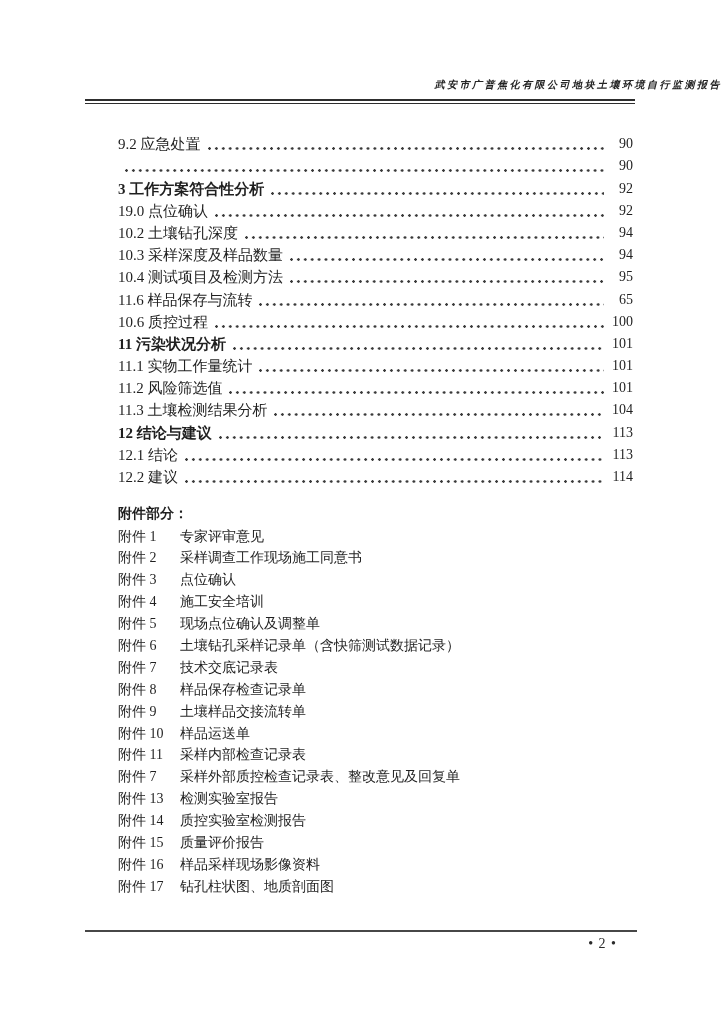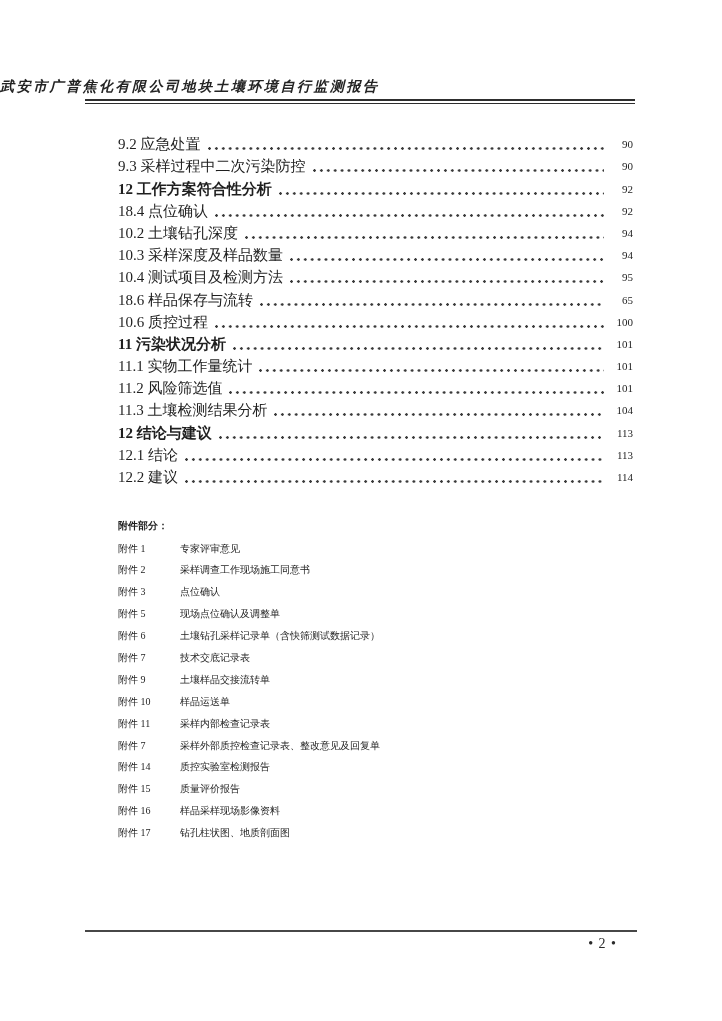--- a/index.html
+++ b/index.html
@@ -12,22 +12,22 @@
     font-family: "Liberation Serif", "DejaVu Serif", serif;
     color: #1f1f1f;
   }
 
   
   .header-title {
     position: absolute;
     top: 78px;
     left: 0;
     right: 0;
-    text-align: left;
-    font-size: 14px;
+    text-align: right;
+    font-size: 10px;
     font-weight: 600;
     font-style: italic;
     letter-spacing: 2.5px;
     color: #242424;
     white-space: nowrap;
   }
   .header-rule {
     position: absolute;
     top: 99px;
     left: 85px;
@@ -58,33 +58,32 @@
     height: 3px;
     margin: 0 3px 4px 7px;
     background-image: radial-gradient(circle at 1.5px 1.5px, #3a3a3a 1.15px, rgba(0,0,0,0) 1.5px);
     background-size: 6.9px 3px;
     background-repeat: repeat-x;
   }
   .toc-page {
     white-space: nowrap;
     min-width: 26px;
     text-align: right;
-    font-size: 11px;
+    font-size: 14px;
     font-weight: 400;
   }
   .toc-row.chapter .toc-page { font-weight: 400; }
 
   
   .attachments {
     position: absolute;
     top: 503px;
     left: 118px;
     width: 520px;
-    font-size: 10px;
-    margin-top: 12px;
+    font-size: 14px;
   }
   .att-heading {
     font-weight: 700;
     line-height: 22.5px;
     height: 22.5px;
   }
   .att-row {
     line-height: 21.9px;
     height: 21.9px;
     white-space: nowrap;
@@ -121,51 +120,50 @@
   <div class="header-title">武安市广普焦化有限公司地块土壤环境自行监测报告</div>
   <div class="header-rule"></div>
 
   <div class="toc">
     <div class="toc-row">
         <span class="toc-label">9.2 应急处置</span>
         <span class="leader"></span>
         <span class="toc-page">90</span>
       </div>
     <div class="toc-row">
-        <span class="toc-label">9.3 采样过程中二次污染防控</span>
         <span class="leader"></span>
         <span class="toc-page">90</span>
       </div>
     <div class="toc-row chapter">
-        <span class="toc-label">12 工作方案符合性分析</span>
+        <span class="toc-label">3 工作方案符合性分析</span>
         <span class="leader"></span>
         <span class="toc-page">92</span>
       </div>
     <div class="toc-row">
-        <span class="toc-label">18.4 点位确认</span>
+        <span class="toc-label">19.0 点位确认</span>
         <span class="leader"></span>
         <span class="toc-page">92</span>
       </div>
     <div class="toc-row">
         <span class="toc-label">10.2 土壤钻孔深度</span>
         <span class="leader"></span>
         <span class="toc-page">94</span>
       </div>
     <div class="toc-row">
         <span class="toc-label">10.3 采样深度及样品数量</span>
         <span class="leader"></span>
         <span class="toc-page">94</span>
       </div>
     <div class="toc-row">
         <span class="toc-label">10.4 测试项目及检测方法</span>
         <span class="leader"></span>
         <span class="toc-page">95</span>
       </div>
     <div class="toc-row">
-        <span class="toc-label">18.6 样品保存与流转</span>
+        <span class="toc-label">11.6 样品保存与流转</span>
         <span class="leader"></span>
         <span class="toc-page">65</span>
       </div>
     <div class="toc-row">
         <span class="toc-label">10.6 质控过程</span>
         <span class="leader"></span>
         <span class="toc-page">100</span>
       </div>
     <div class="toc-row chapter">
         <span class="toc-label">11 污染状况分析</span>
@@ -202,27 +200,30 @@
         <span class="leader"></span>
         <span class="toc-page">114</span>
       </div>
   </div>
 
   <div class="attachments">
     <div class="att-heading">附件部分：</div>
     <div class="att-row"><span class="att-label">附件 1</span><span class="att-title">专家评审意见</span></div>
     <div class="att-row"><span class="att-label">附件 2</span><span class="att-title">采样调查工作现场施工同意书</span></div>
     <div class="att-row"><span class="att-label">附件 3</span><span class="att-title">点位确认</span></div>
+    <div class="att-row"><span class="att-label">附件 4</span><span class="att-title">施工安全培训</span></div>
     <div class="att-row"><span class="att-label">附件 5</span><span class="att-title">现场点位确认及调整单</span></div>
     <div class="att-row"><span class="att-label">附件 6</span><span class="att-title">土壤钻孔采样记录单（含快筛测试数据记录）</span></div>
     <div class="att-row"><span class="att-label">附件 7</span><span class="att-title">技术交底记录表</span></div>
+    <div class="att-row"><span class="att-label">附件 8</span><span class="att-title">样品保存检查记录单</span></div>
     <div class="att-row"><span class="att-label">附件 9</span><span class="att-title">土壤样品交接流转单</span></div>
     <div class="att-row"><span class="att-label">附件 10</span><span class="att-title">样品运送单</span></div>
     <div class="att-row"><span class="att-label">附件 11</span><span class="att-title">采样内部检查记录表</span></div>
     <div class="att-row"><span class="att-label">附件 7</span><span class="att-title">采样外部质控检查记录表、整改意见及回复单</span></div>
+    <div class="att-row"><span class="att-label">附件 13</span><span class="att-title">检测实验室报告</span></div>
     <div class="att-row"><span class="att-label">附件 14</span><span class="att-title">质控实验室检测报告</span></div>
     <div class="att-row"><span class="att-label">附件 15</span><span class="att-title">质量评价报告</span></div>
     <div class="att-row"><span class="att-label">附件 16</span><span class="att-title">样品采样现场影像资料</span></div>
     <div class="att-row"><span class="att-label">附件 17</span><span class="att-title">钻孔柱状图、地质剖面图</span></div>
   </div>
 
   <div class="footer-rule"></div>
   <div class="footer-page">• 2 •</div>
 
 </div>

